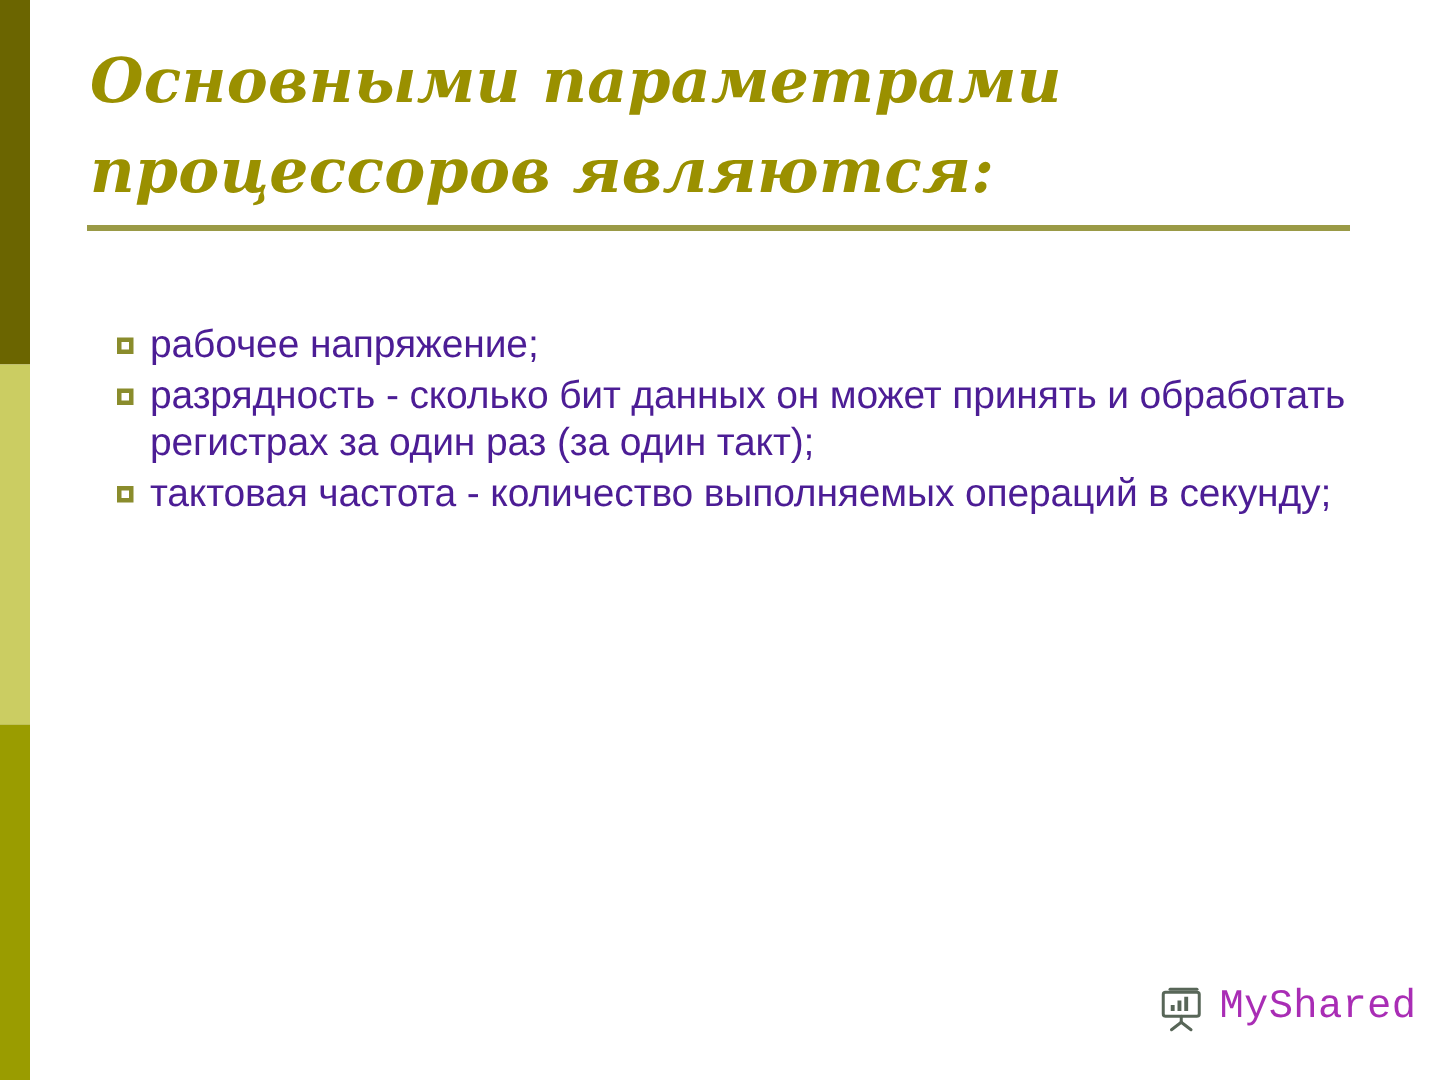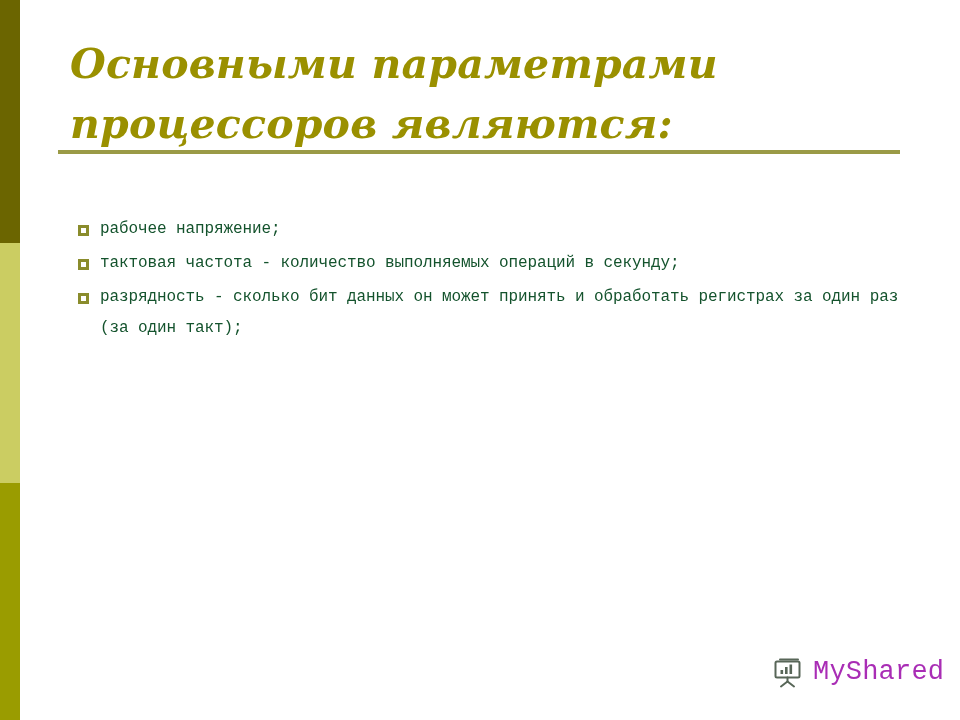--- a/index.html
+++ b/index.html
@@ -43,21 +43,21 @@
     width: 860px;
   }
   .title-text {
     font-family: "DejaVu Serif", "Liberation Serif", serif;
     font-style: italic;
     font-weight: 700;
     font-size: 41px;
     line-height: 60px;
     color: #9a9000;
     letter-spacing: 0.2px;
-    margin: 12px;
+    margin: 2px;
     white-space: pre-line;
   }
 
   .title-rule {
     position: absolute;
     left: 58px;
     top: 150px;
     width: 842px;
     height: 4px;
     background: #9a9a46;
@@ -80,24 +80,24 @@
     width: 11px;
     height: 11px;
     box-sizing: border-box;
     border: 3px solid #8a8c2c;
     background: #ffffff;
     margin-top: 11px;
     margin-right: 11px;
   }
   .bullet-text {
     flex: 1 1 auto;
-    font-family: Liberation Mono, monospace;
-    font-size: 16px;
+    font-family: Liberation Sans, sans-serif;
+    font-size: 26px;
     line-height: 31px;
-    color: #14532d;
+    color: #4c1d95;
     letter-spacing: -0.1px;
   }
 
   
   .watermark {
     position: absolute;
     left: 771px;
     top: 655px;
     display: flex;
     align-items: center;
@@ -136,26 +136,26 @@
 
   <div class="content">
 
     <div class="bullet-row">
       <span class="bullet-marker"></span>
       <span class="bullet-text">рабочее напряжение;</span>
     </div>
 
     <div class="bullet-row">
       <span class="bullet-marker"></span>
-      <span class="bullet-text">тактовая частота -   количество выполняемых операций в секунду;</span>
+      <span class="bullet-text">разрядность - сколько бит данных он может принять и обработать регистрах за один раз (за один такт);</span>
     </div>
 
     <div class="bullet-row">
       <span class="bullet-marker"></span>
-      <span class="bullet-text">разрядность - сколько бит данных он может принять и обработать регистрах за один раз (за один такт);</span>
+      <span class="bullet-text">тактовая частота -   количество выполняемых операций в секунду;</span>
     </div>
 
 
 
   </div>
 
   <div class="watermark">
     <span>
       <svg class="watermark-icon" viewBox="0 0 34 34" fill="none" xmlns="http://www.w3.org/2000/svg">
         <rect x="4.5" y="6.5" width="24" height="16" rx="1.5" stroke="#4a5a4a" stroke-width="2"></rect>

